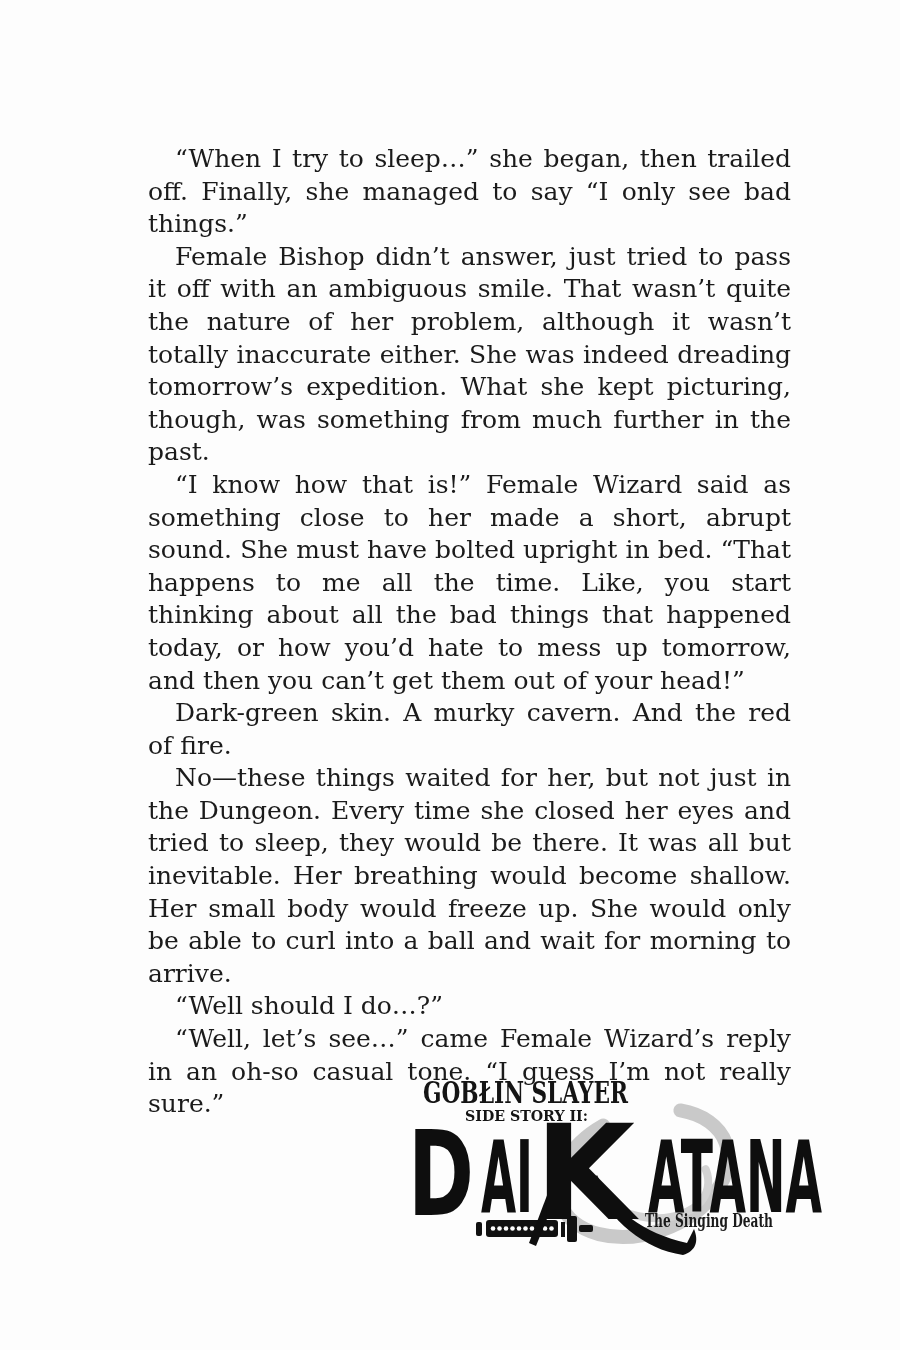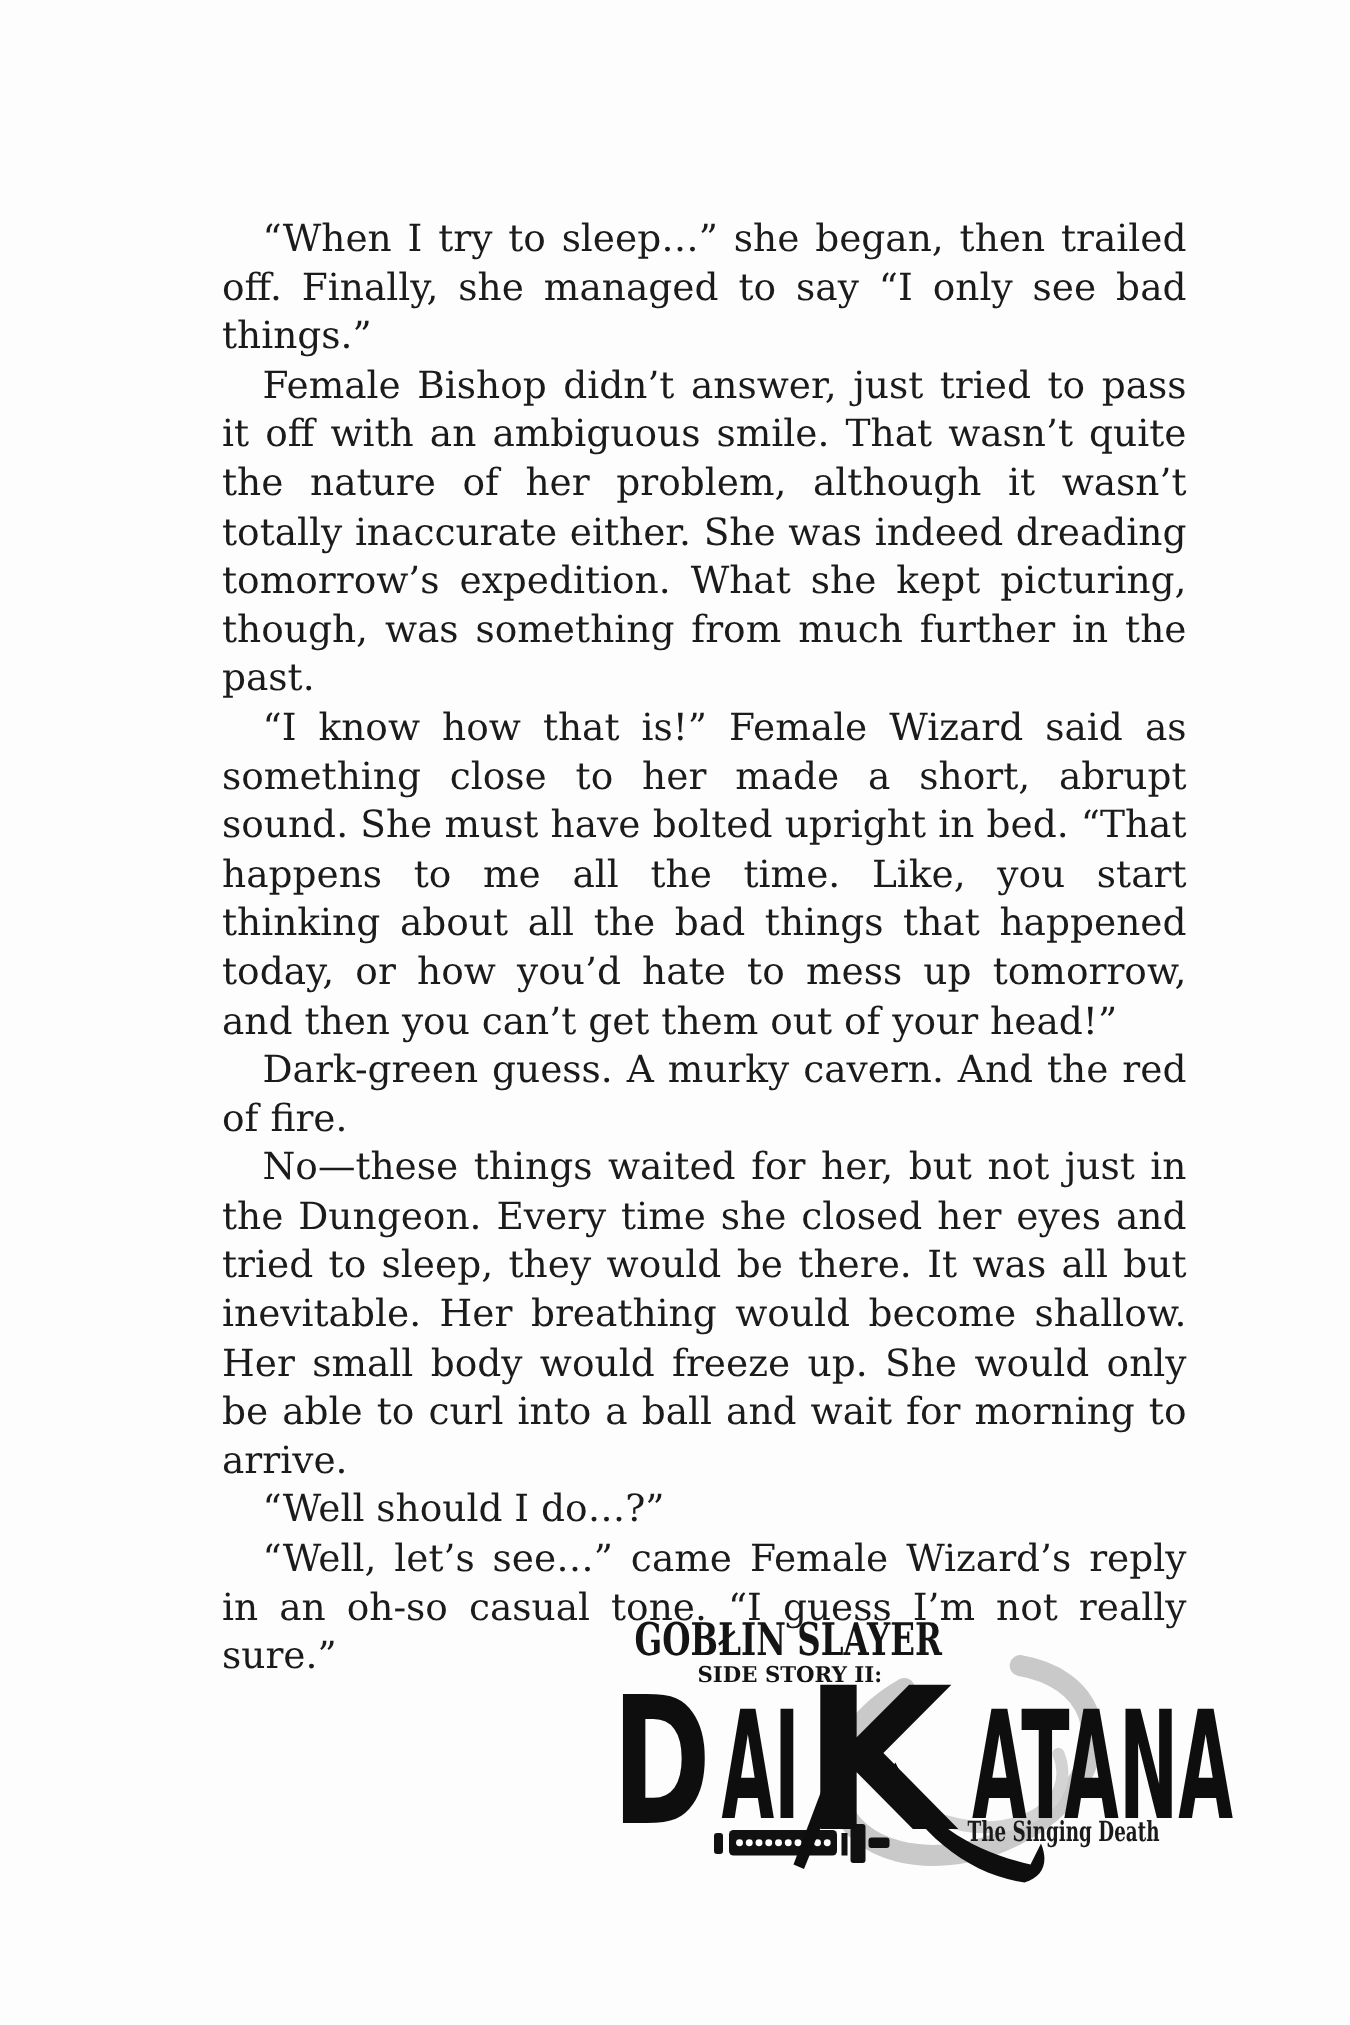--- a/index.html
+++ b/index.html
@@ -68,21 +68,21 @@
 </style>
 </head>
 <body>
 
 <div class="page">
 
   <div class="text-block">
     <p>“When I try to sleep…” she began, then trailed off. Finally, she managed to say “I only see bad things.”</p>
     <p>Female Bishop didn’t answer, just tried to pass it off with an ambiguous smile. That wasn’t quite the nature of her problem, although it wasn’t totally inaccurate either. She was indeed dreading tomorrow’s expedition. What she kept picturing, though, was something from much further in the past.</p>
     <p>“I know how that is!” Female Wizard said as something close to her made a short, abrupt sound. She must have bolted upright in bed. “That happens to me all the time. Like, you start thinking about all the bad things that happened today, or how you’d hate to mess up tomorrow, and then you can’t get them out of your head!”</p>
-    <p>Dark-green guess. A murky cavern. And the red of fire.</p>
+    <p>Dark-green skin. A murky cavern. And the red of fire.</p>
     <p>No—these things waited for her, but not just in the Dungeon. Every time she closed her eyes and tried to sleep, they would be there. It was all but inevitable. Her breathing would become shallow. Her small body would freeze up. She would only be able to curl into a ball and wait for morning to arrive.</p>
     <p>“Well should I do…?”</p>
     <p>“Well, let’s see…” came Female Wizard’s reply in an oh-so casual tone. “I guess I’m not really sure.”</p>
   </div>
 
   <div class="logo">
     <svg width="444" height="218" viewBox="0 0 444 218" xmlns="http://www.w3.org/2000/svg">
 
       <g>
         <ellipse cx="238" cy="110" rx="88" ry="60" fill="none" stroke="#c9c9c9" stroke-width="14" stroke-dasharray="330 80" stroke-linecap="round" transform="rotate(-20 238 110)"></ellipse>

